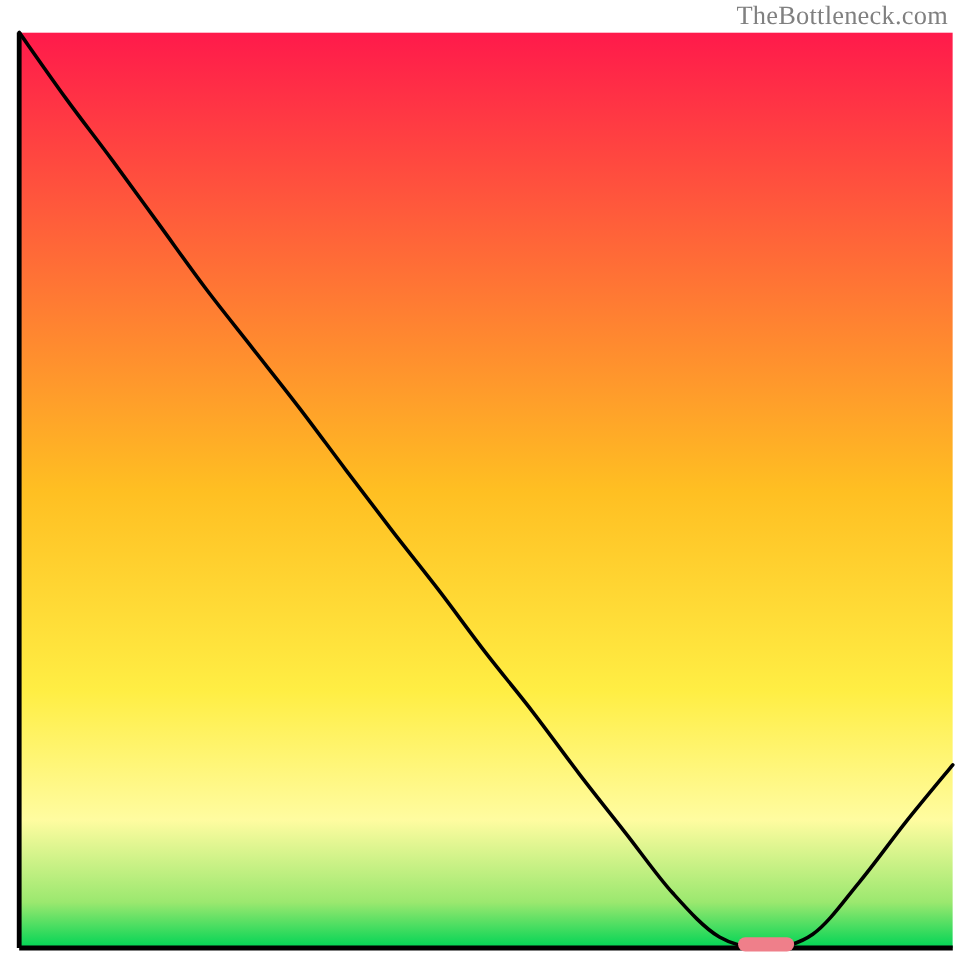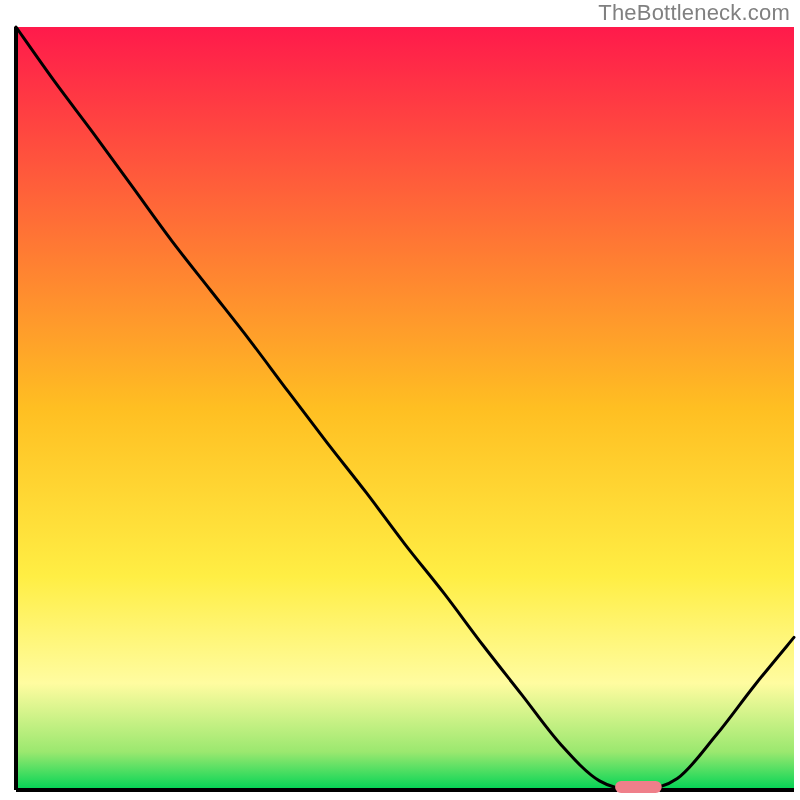--- a/index.html
+++ b/index.html
@@ -8,20 +8,21 @@
     width: 800px;
     height: 800px;
     overflow: hidden;
     background: #fff;
     font-family: Arial, Helvetica, sans-serif;
   }
   #wrap {
     position: relative;
     width: 800px;
     height: 800px;
+    font-family: Liberation Serif, serif;
   }
   
   #plot {
     position: absolute;
     box-sizing: border-box;
   }
   #plot-bg {
     position: absolute;
     inset: 0;
   }

